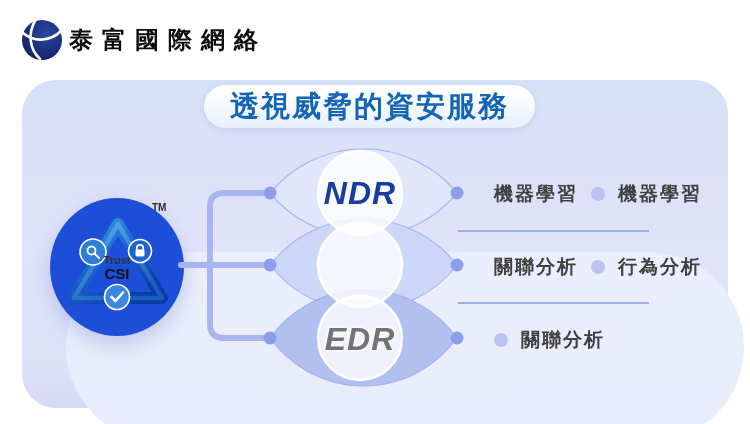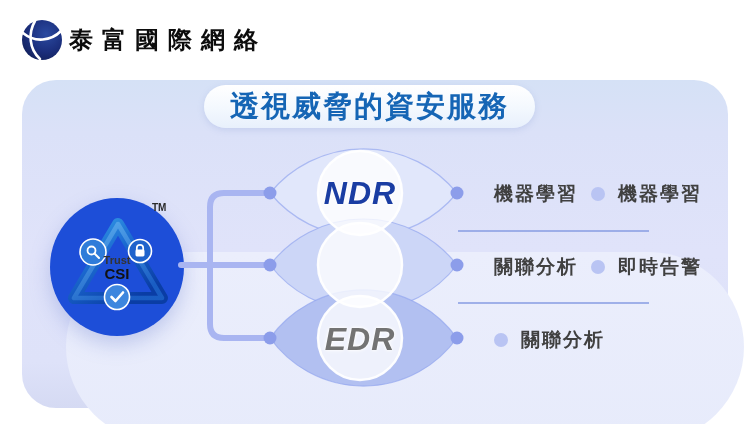--- a/index.html
+++ b/index.html
@@ -177,21 +177,21 @@
   <div class="feature-row r1">
     <span>機器學習</span>
     <span class="sep-dot"></span>
     <span>機器學習</span>
   </div>
   <div class="divider d1"></div>
 
   <div class="feature-row r2">
     <span>關聯分析</span>
     <span class="sep-dot"></span>
-    <span>即時告警</span>
+    <span>行為分析</span>
   </div>
   <div class="divider d2"></div>
 
   <div class="feature-row r3">
     <span class="sep-dot"></span>
     <span>關聯分析</span>
   </div>
 
 </div>
 

